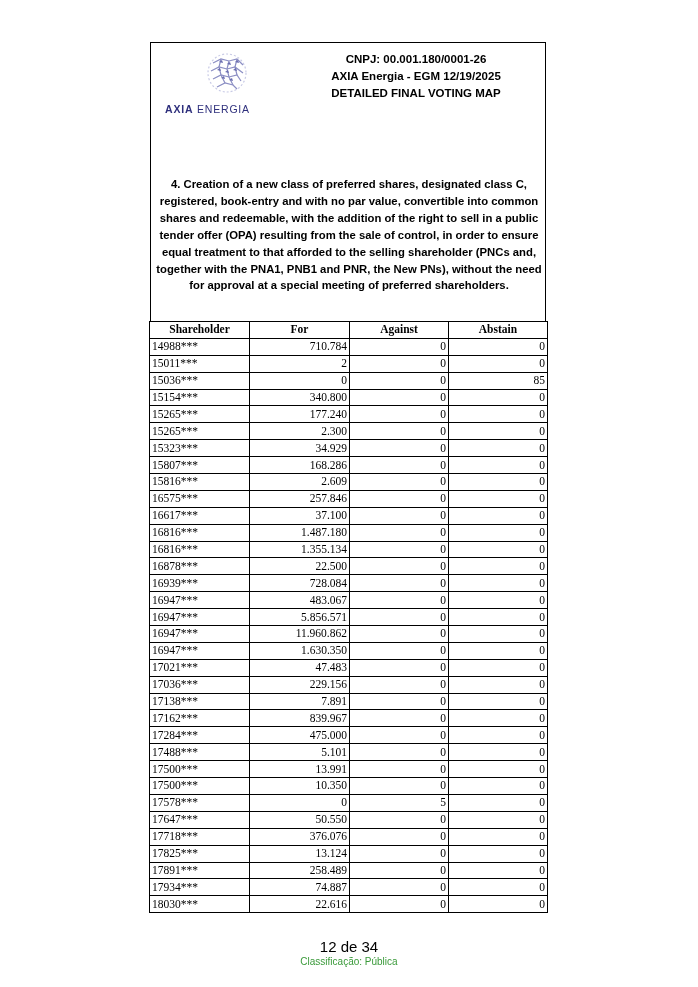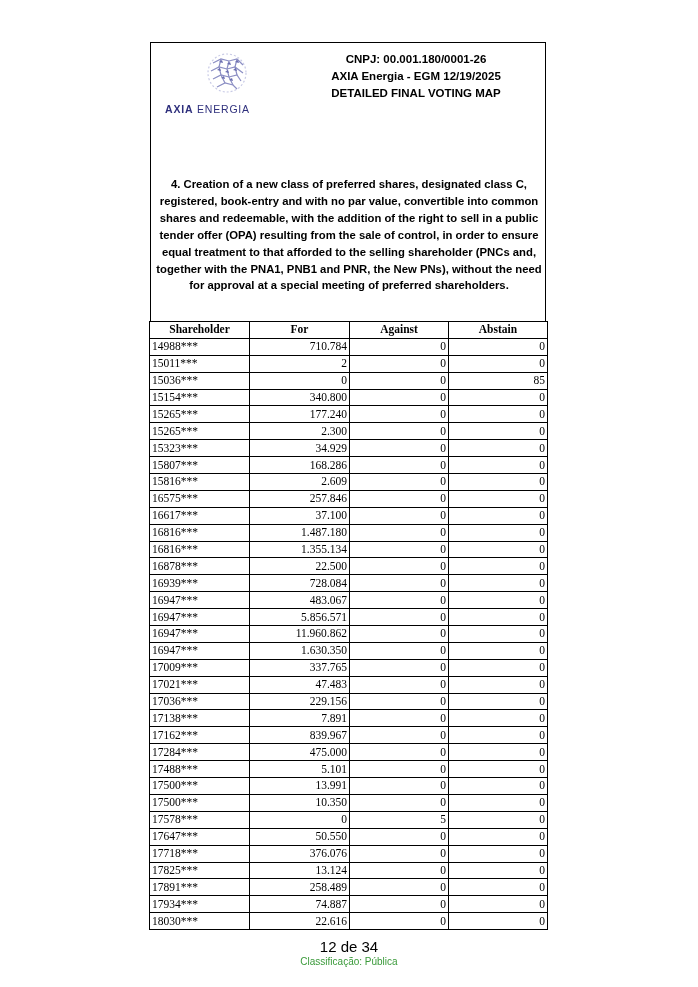--- a/index.html
+++ b/index.html
@@ -199,26 +199,20 @@
         <td class="num">0</td>
         <td class="num">0</td>
       </tr>
       <tr>
         <td class="name">16947***</td>
         <td class="num">1.630.350</td>
         <td class="num">0</td>
         <td class="num">0</td>
       </tr>
       <tr>
-        <td class="name">17009***</td>
-        <td class="num">337.765</td>
-        <td class="num">0</td>
-        <td class="num">0</td>
-      </tr>
-      <tr>
         <td class="name">17021***</td>
         <td class="num">47.483</td>
         <td class="num">0</td>
         <td class="num">0</td>
       </tr>
       <tr>
         <td class="name">17036***</td>
         <td class="num">229.156</td>
         <td class="num">0</td>
         <td class="num">0</td>

